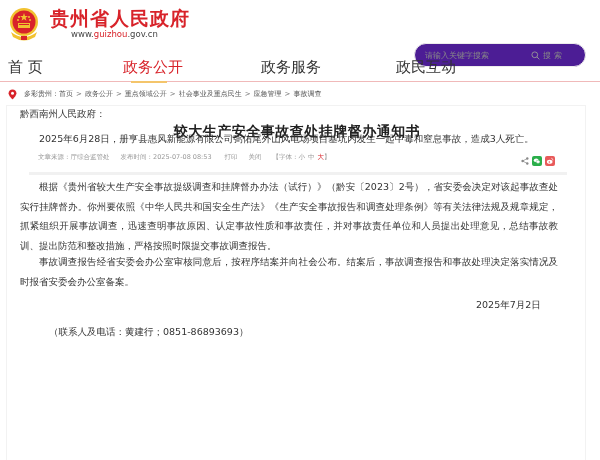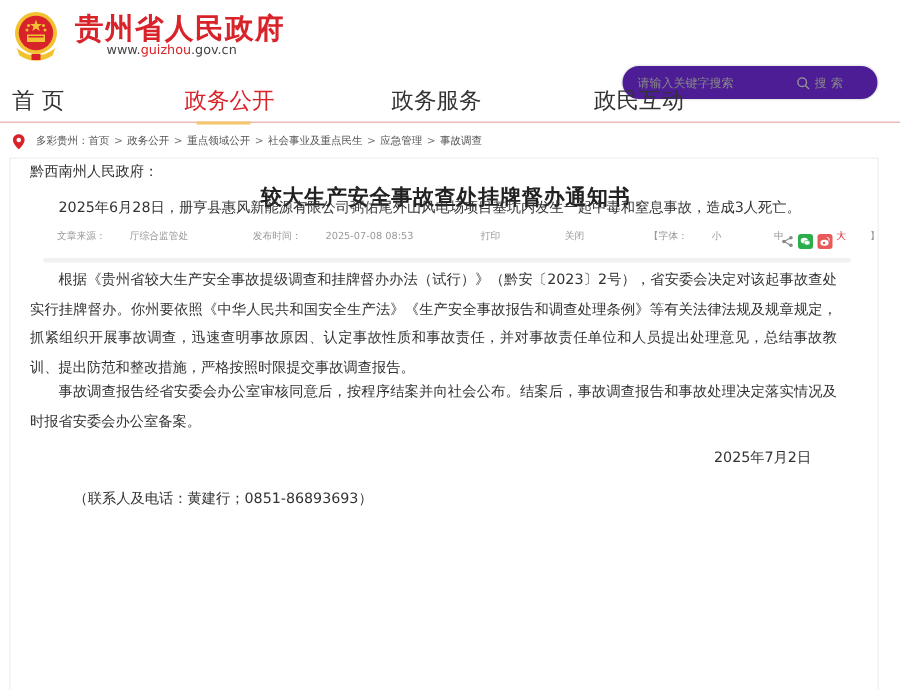--- a/index.html
+++ b/index.html
@@ -27,21 +27,21 @@
 
   
   .breadcrumb { position: absolute; left: 8px; top: 88px; height: 12px; display: flex; align-items: center; font-size: 7px; color: #555; white-space: nowrap; }
   .pin-icon { width: 9px; height: 11px; margin-right: 7px; }
   .crumb { cursor: pointer; text-align: center; }
   .crumb-sep { margin: 0 3px; color: #777; }
 
   
   .card { position: absolute; left: 6px; top: 105px; width: 580px; height: 360px; border: 1px solid #f2f2f2; border-bottom: none; background: #fff; }
   .doc-title { position: absolute; left: 0; top: 17px; width: 580px; text-align: center; font-size: 14px; font-weight: bold; color: #222; letter-spacing: 0.5px; }
-  .meta { position: absolute; left: 31px; top: 47px; font-size: 6.5px; color: #999; white-space: nowrap; display: flex; gap: 16px; }
+  .meta { position: absolute; left: 31px; top: 47px; font-size: 6.5px; color: #999; white-space: nowrap; display: flex; gap: 0; }
   .meta span { display: inline-block; }
   .meta .gap { width: 11px; }
   .meta .gap-l { width: 13px; }
   .meta .link { cursor: pointer; }
   .meta .size-lg { color: #d8232a; }
   .share { position: absolute; left: 514px; top: 50px; display: flex; align-items: center; gap: 3px; }
   .share-icon { width: 8px; height: 8px; }
   .share-btn { width: 10px; height: 10px; border-radius: 2px; cursor: pointer; display: flex; align-items: center; justify-content: center; }
   .share-btn.wechat { background: #2aae4a; }
   .share-btn.weibo { background: #e85a5a; }

